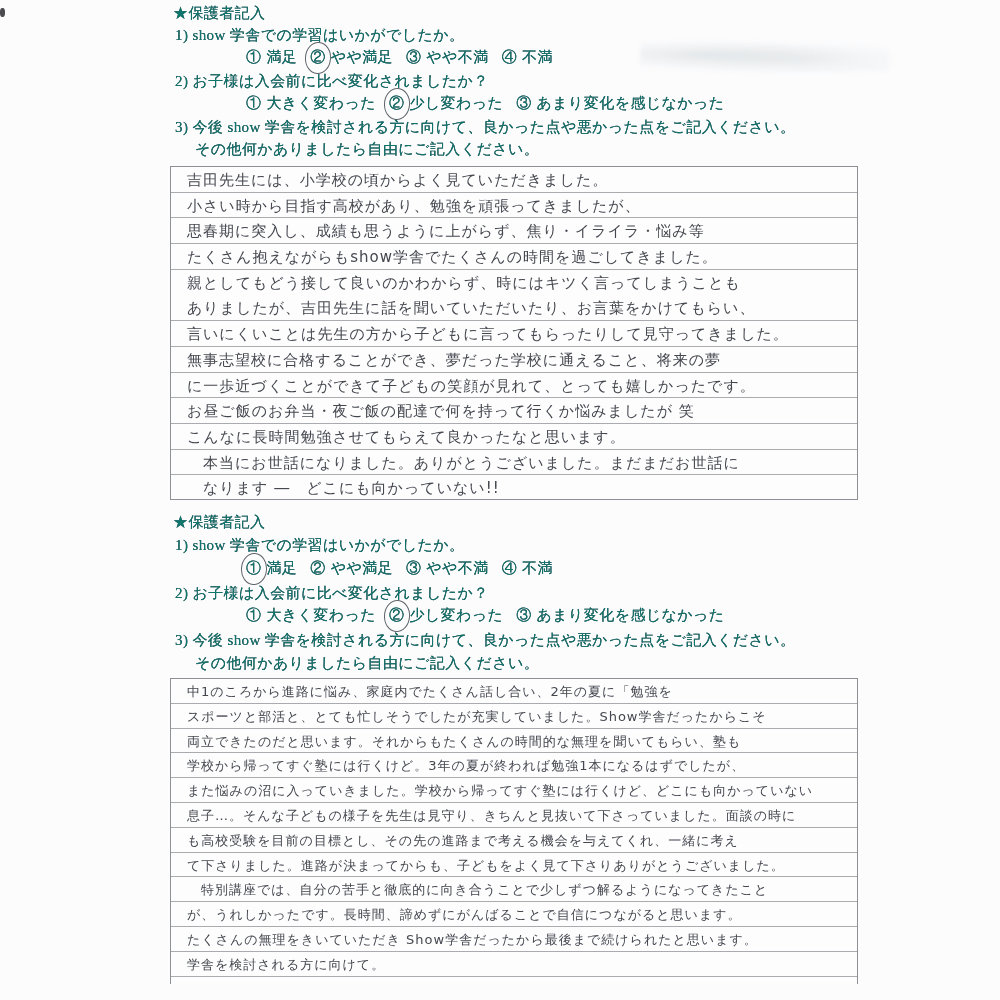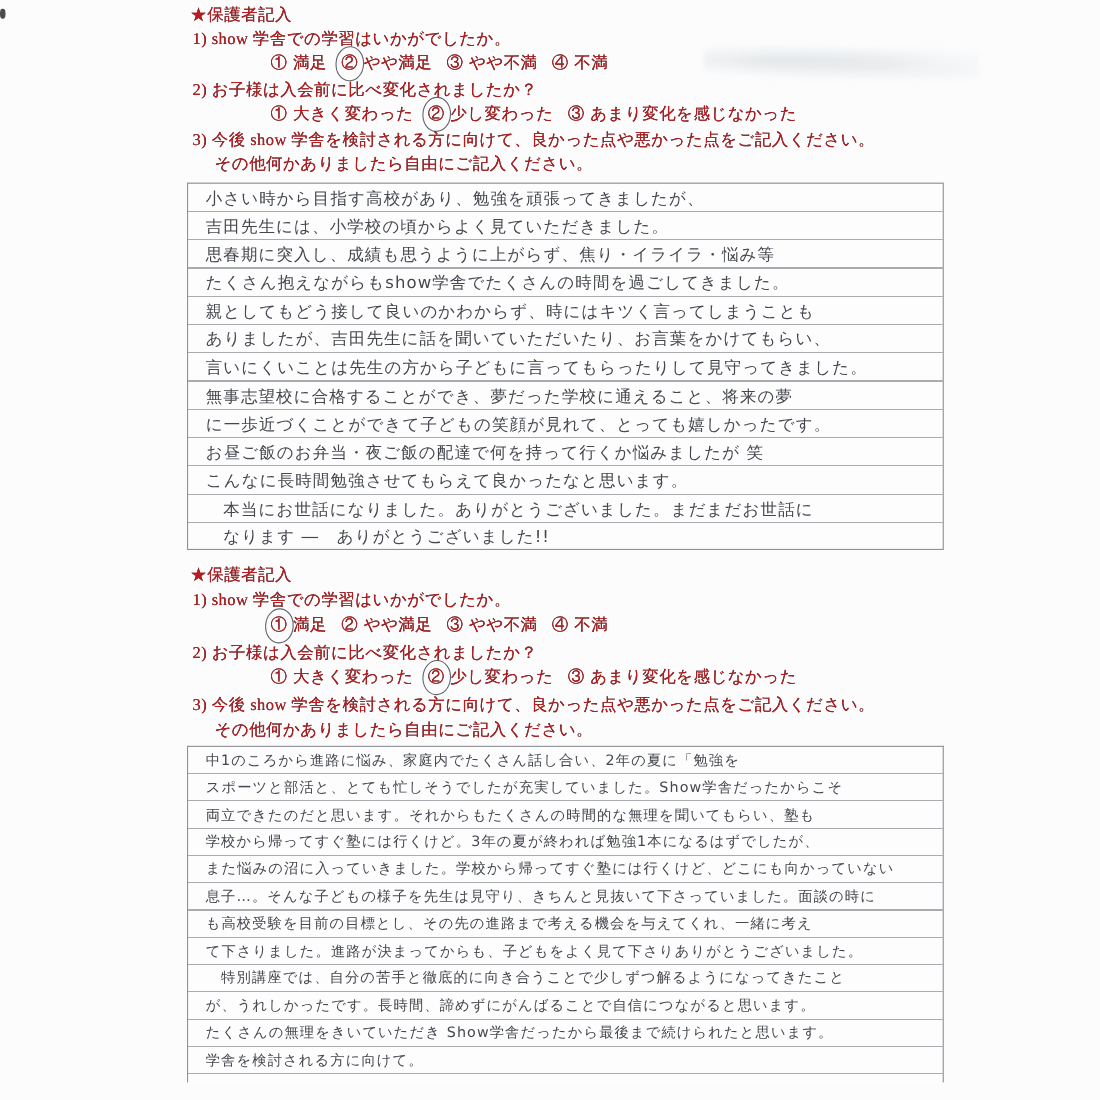--- a/index.html
+++ b/index.html
@@ -8,21 +8,21 @@
     position:relative;
     width:1000px;height:1000px;
     background:#fcfcfd;
     overflow:hidden;
     font-family:"Liberation Serif","DejaVu Serif",serif;
   }
   
   .p-row{
     position:absolute;
     white-space:nowrap;
-    color:#b91c1c;
+    color:#0f766e;
     font-size:15px;
     letter-spacing:0.4px;
     text-shadow:0 0 0.4px #2a2e3a;
     text-align:right;
   }
   .p-header{left:173px;}
   .p-q{left:175px;}
   .p-opts{left:246px;font-size:15px;}
   .p-note{left:195px;}
   .opt{margin-right:13px;}
@@ -104,33 +104,33 @@
   <div class="p-row p-opts" style="top:94px">
     
   <span class="opt"><span class="opt-num">①</span><span>大きく変わった</span></span><span class="opt"><span class="opt-num selected">②</span><span>少し変わった</span></span><span class="opt"><span class="opt-num">③</span><span>あまり変化を感じなかった</span></span></div>
 
   <div class="p-row p-q" style="top:118px">3)  今後 show 学舎を検討される方に向けて、良かった点や悪かった点をご記入ください。</div>
 
   <div class="p-row p-note" style="top:140px">その他何かありましたら自由にご記入ください。</div>
 
   <div class="hw-box hw-box-1">
 
-  <div class="hw-line"><span>小さい時から目指す高校があり、勉強を頑張ってきましたが、</span></div>
-      <div class="hw-line"><span>吉田先生には、小学校の頃からよく見ていただきました。</span></div>
+  <div class="hw-line"><span>吉田先生には、小学校の頃からよく見ていただきました。</span></div>
+      <div class="hw-line"><span>小さい時から目指す高校があり、勉強を頑張ってきましたが、</span></div>
       <div class="hw-line"><span>思春期に突入し、成績も思うように上がらず、焦り・イライラ・悩み等</span></div>
       <div class="hw-line"><span>たくさん抱えながらもshow学舎でたくさんの時間を過ごしてきました。</span></div>
       <div class="hw-line"><span>親としてもどう接して良いのかわからず、時にはキツく言ってしまうことも</span></div>
       <div class="hw-line"><span>ありましたが、吉田先生に話を聞いていただいたり、お言葉をかけてもらい、</span></div>
       <div class="hw-line"><span>言いにくいことは先生の方から子どもに言ってもらったりして見守ってきました。</span></div>
       <div class="hw-line"><span>無事志望校に合格することができ、夢だった学校に通えること、将来の夢</span></div>
       <div class="hw-line"><span>に一歩近づくことができて子どもの笑顔が見れて、とっても嬉しかったです。</span></div>
       <div class="hw-line"><span>お昼ご飯のお弁当・夜ご飯の配達で何を持って行くか悩みましたが 笑</span></div>
       <div class="hw-line"><span>こんなに長時間勉強させてもらえて良かったなと思います。</span></div>
       <div class="hw-line"><span>　本当にお世話になりました。ありがとうございました。まだまだお世話に</span></div>
-      <div class="hw-line"><span>　なります ―　ありがとうございました!!</span></div>
+      <div class="hw-line"><span>　なります ―　どこにも向かっていない!!</span></div>
     </div>
 
   <div class="p-row p-header" style="top:513px">★保護者記入</div>
 
   <div class="p-row p-q" style="top:536px">1)  show 学舎での学習はいかがでしたか。</div>
 
   <div class="p-row p-opts" style="top:559px">
     
   <span class="opt"><span class="opt-num selected">①</span><span>満足</span></span><span class="opt"><span class="opt-num">②</span><span>やや満足</span></span><span class="opt"><span class="opt-num">③</span><span>やや不満</span></span><span class="opt"><span class="opt-num">④</span><span>不満</span></span></div>
 

